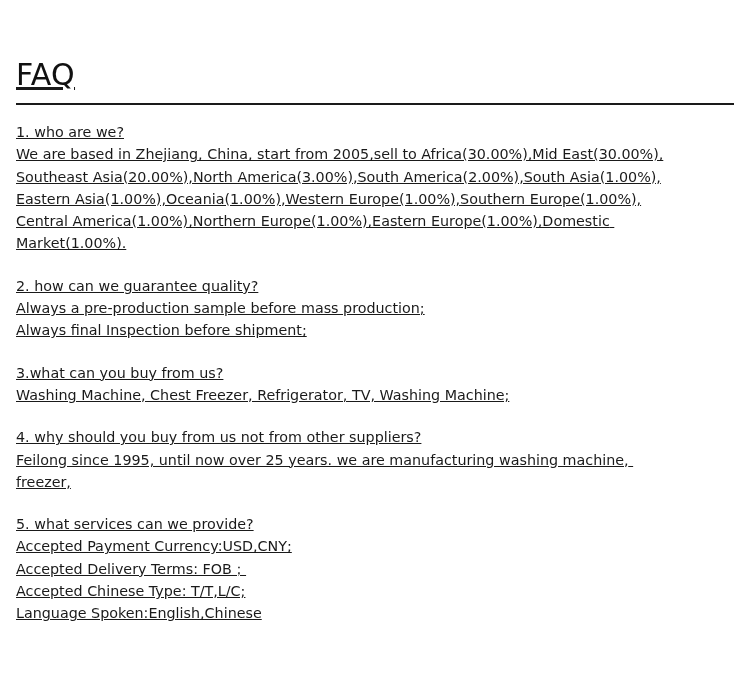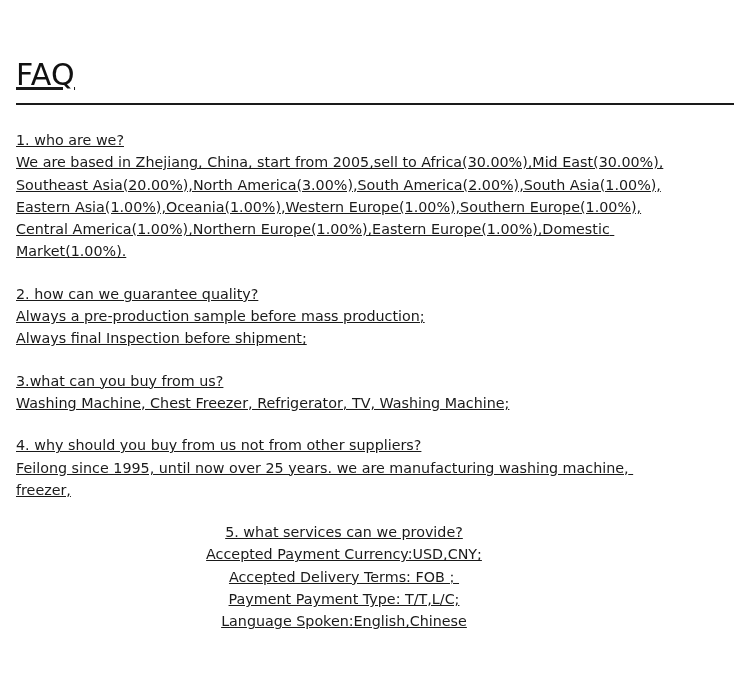--- a/index.html
+++ b/index.html
@@ -32,28 +32,27 @@
     padding-bottom: 12px;
     line-height: 1.1;
   }
   .title-rule {
     border: 0;
     border-top: 2px solid #1a1a1a;
     margin: 0 0 0 0;
     width: 718px;
   }
   .faq-body {
-    padding-top: 24px;
+    padding-top: 16px;
   }
   .qa-block {
     margin-bottom: 20px;
   }
   .qa-block:last-child {
     margin-bottom: 10px;
-    text-align: center;
   }
   .qa-line {
     font-size: 14.3px;
     line-height: 22.3px;
     color: #1a1a1a;
     white-space: pre-wrap;
   }
   .qa-question {
     font-size: 14.3px;
     line-height: 22.3px;
@@ -90,18 +89,18 @@
 
     <div class="qa-block">
       <div class="qa-question">4. why should you buy from us not from other suppliers?</div>
       <div class="qa-line">Feilong since 1995, until now over 25 years. we are manufacturing washing machine, freezer,</div>
     </div>
 
     <div class="qa-block">
       <div class="qa-question">5. what services can we provide?</div>
       <div class="qa-line">Accepted Payment Currency:USD,CNY;</div>
       <div class="qa-line">Accepted Delivery Terms: FOB；</div>
-      <div class="qa-line">Payment Payment Type: T/T,L/C;</div>
+      <div class="qa-line">Accepted Chinese Type: T/T,L/C;</div>
       <div class="qa-line">Language Spoken:English,Chinese</div>
     </div>
 
   </div>
 </div>
 
 </body></html>

